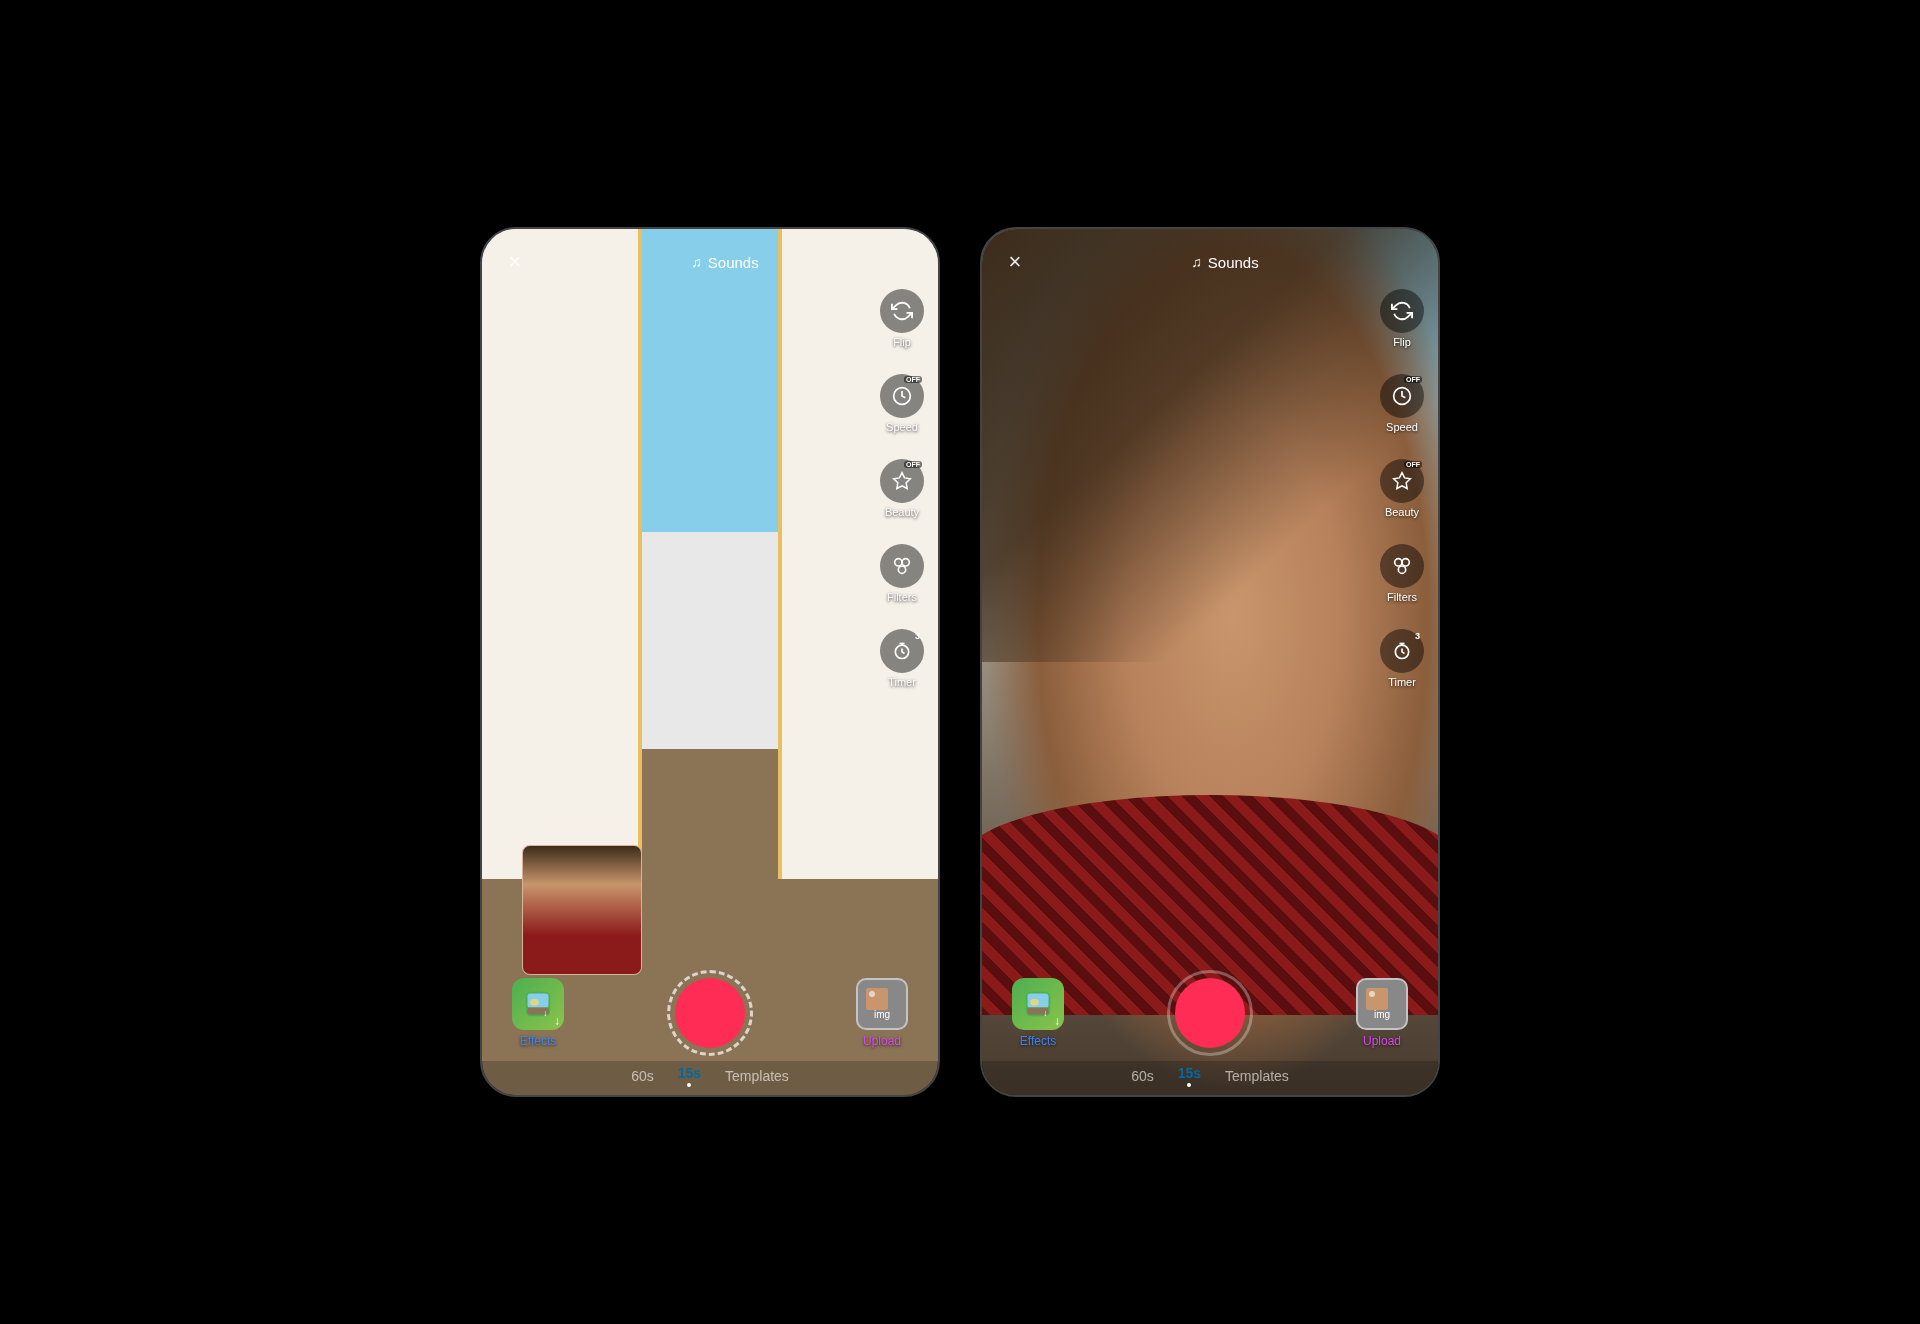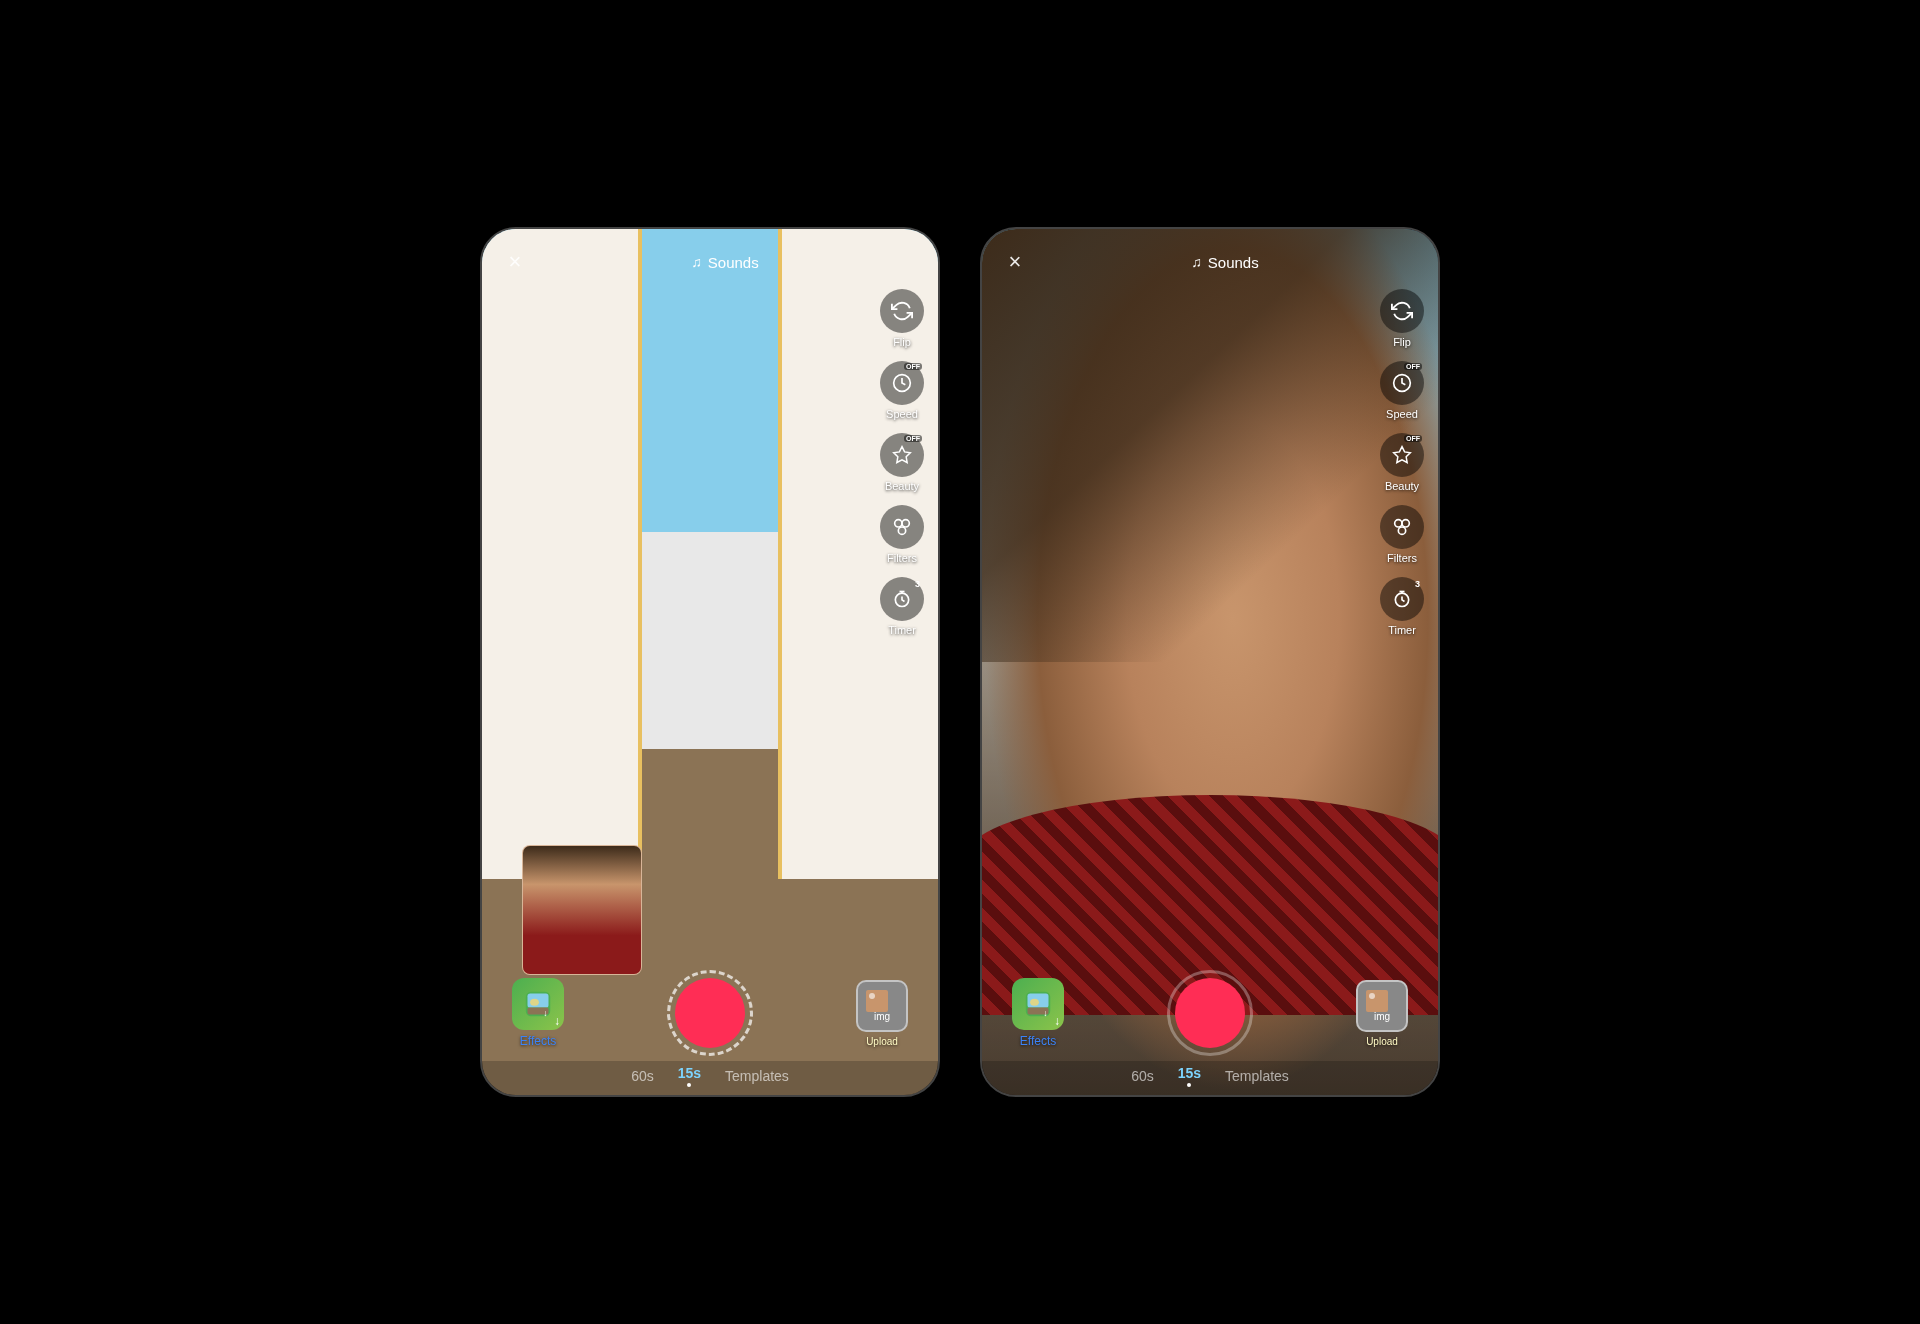--- a/index.html
+++ b/index.html
@@ -110,21 +110,21 @@
     }
 
     
     .right-controls {
       position: absolute;
       top: 60px;
       right: 14px;
       display: flex;
       flex-direction: column;
       align-items: center;
-      gap: 13px;
+      gap: 26px;
       z-index: 10;
       margin-left: 13px;
     }
 
     .control-item {
       display: flex;
       flex-direction: column;
       align-items: center;
       gap: 3px;
       color: #fff;
@@ -263,22 +263,22 @@
       border-radius: 10px;
       background: #888;
       border: 2px solid rgba(255,255,255,0.5);
       overflow: hidden;
       display: flex;
       align-items: center;
       justify-content: center;
     }
 
     .upload-label {
-      color: #fef9c3;
-      font-size: 10px;
+      color: #d946ef;
+      font-size: 12px;
       font-weight: 400;
       text-shadow: 0 1px 3px rgba(0,0,0,0.7);
     }
 
     
     .tabs-row {
       display: flex;
       align-items: center;
       justify-content: center;
       gap: 24px;
@@ -287,21 +287,21 @@
     }
 
     .tab-item {
       color: rgba(255,255,255,0.6);
       font-size: 14px;
       font-weight: 400;
       position: relative;
     }
 
     .tab-item.active {
-      color: #7dd3fc;
+      color: #0369a1;
       font-weight: 700;
     }
 
     .tab-dot {
       width: 4px;
       height: 4px;
       border-radius: 50%;
       background: #fff;
       margin: 2px auto 0;
     }

